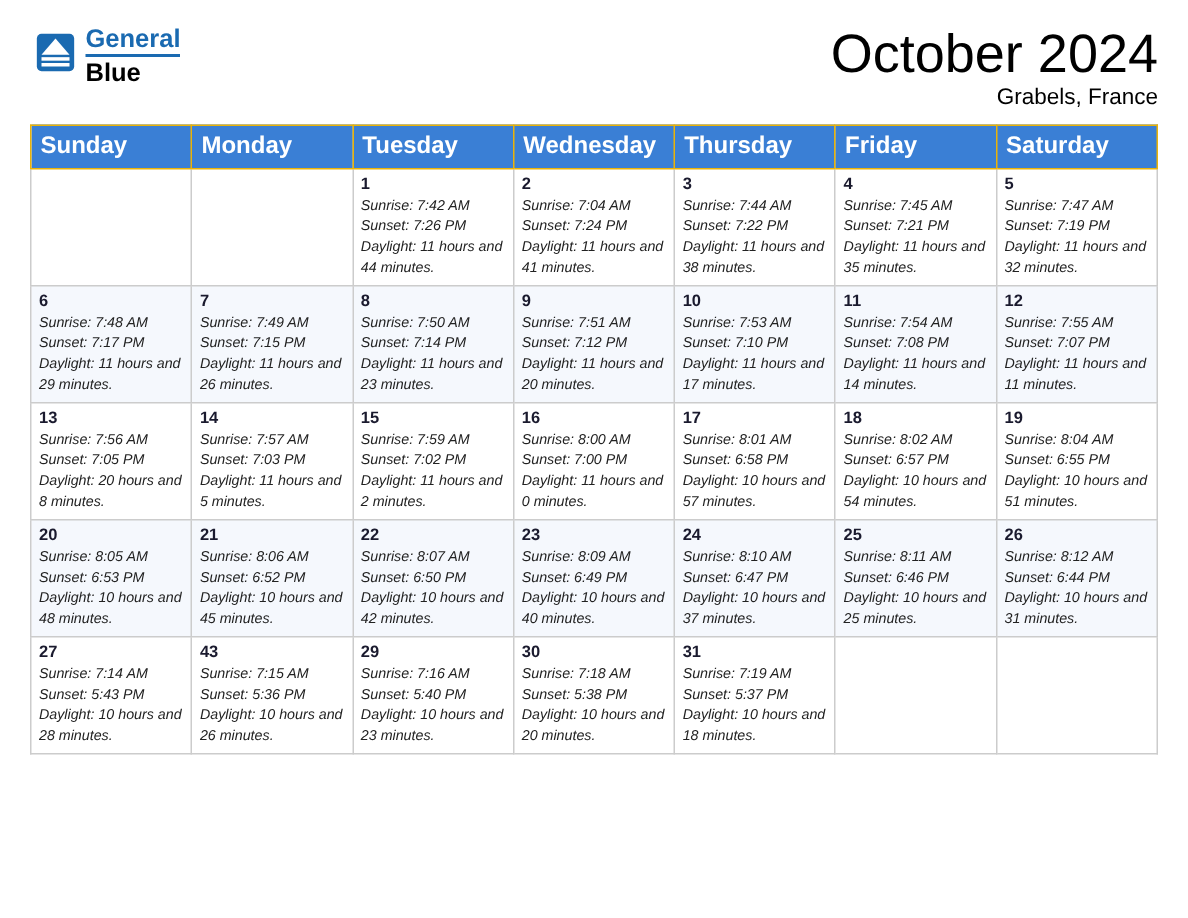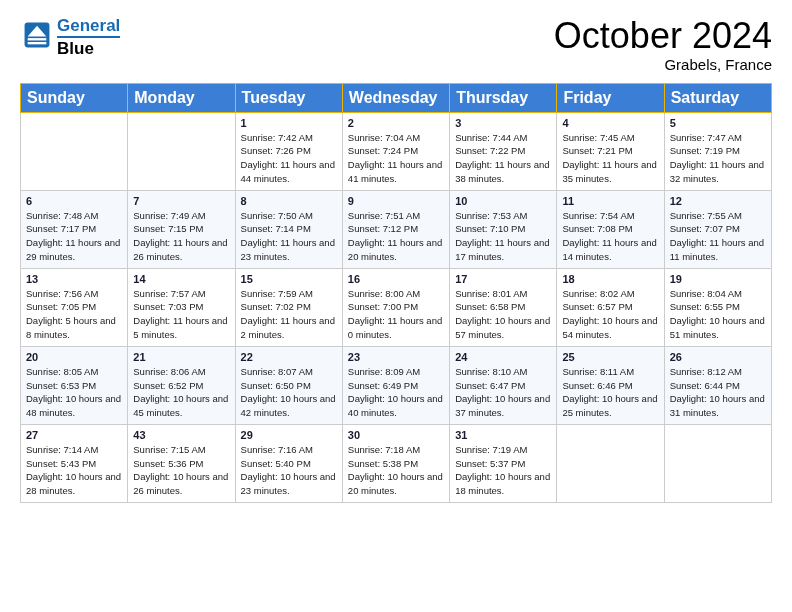--- a/index.html
+++ b/index.html
@@ -79,20 +79,21 @@
       font-size: 11px;
       font-weight: bold;
       color: #1a1a2e;
       display: block;
       margin-bottom: 2px;
     }
     .day-info {
       font-size: 9.5px;
       color: #222;
       line-height: 1.45;
+      font-style: italic;
     }
     .empty-cell {
       background: #f9f9f9;
     }
   </style>
 </head>
 <body>
 
 <div class="page">
   <div class="header">
@@ -181,21 +182,21 @@
             <div class="day-info"><span>Sunrise: 7:54 AM</span><br><span>Sunset: 7:08 PM</span><br><span>Daylight: 11 hours and 14 minutes.</span></div>
           </td>
           <td>
             <span class="day-num">12</span>
             <div class="day-info"><span>Sunrise: 7:55 AM</span><br><span>Sunset: 7:07 PM</span><br><span>Daylight: 11 hours and 11 minutes.</span></div>
           </td>
         </tr>
         <tr>
           <td>
             <span class="day-num">13</span>
-            <div class="day-info"><span>Sunrise: 7:56 AM</span><br><span>Sunset: 7:05 PM</span><br><span>Daylight: 5 hours and 8 minutes.</span></div>
+            <div class="day-info"><span>Sunrise: 7:56 AM</span><br><span>Sunset: 7:05 PM</span><br><span>Daylight: 20 hours and 8 minutes.</span></div>
           </td>
           <td>
             <span class="day-num">14</span>
             <div class="day-info"><span>Sunrise: 7:57 AM</span><br><span>Sunset: 7:03 PM</span><br><span>Daylight: 11 hours and 5 minutes.</span></div>
           </td>
           <td>
             <span class="day-num">15</span>
             <div class="day-info"><span>Sunrise: 7:59 AM</span><br><span>Sunset: 7:02 PM</span><br><span>Daylight: 11 hours and 2 minutes.</span></div>
           </td>
           <td>

